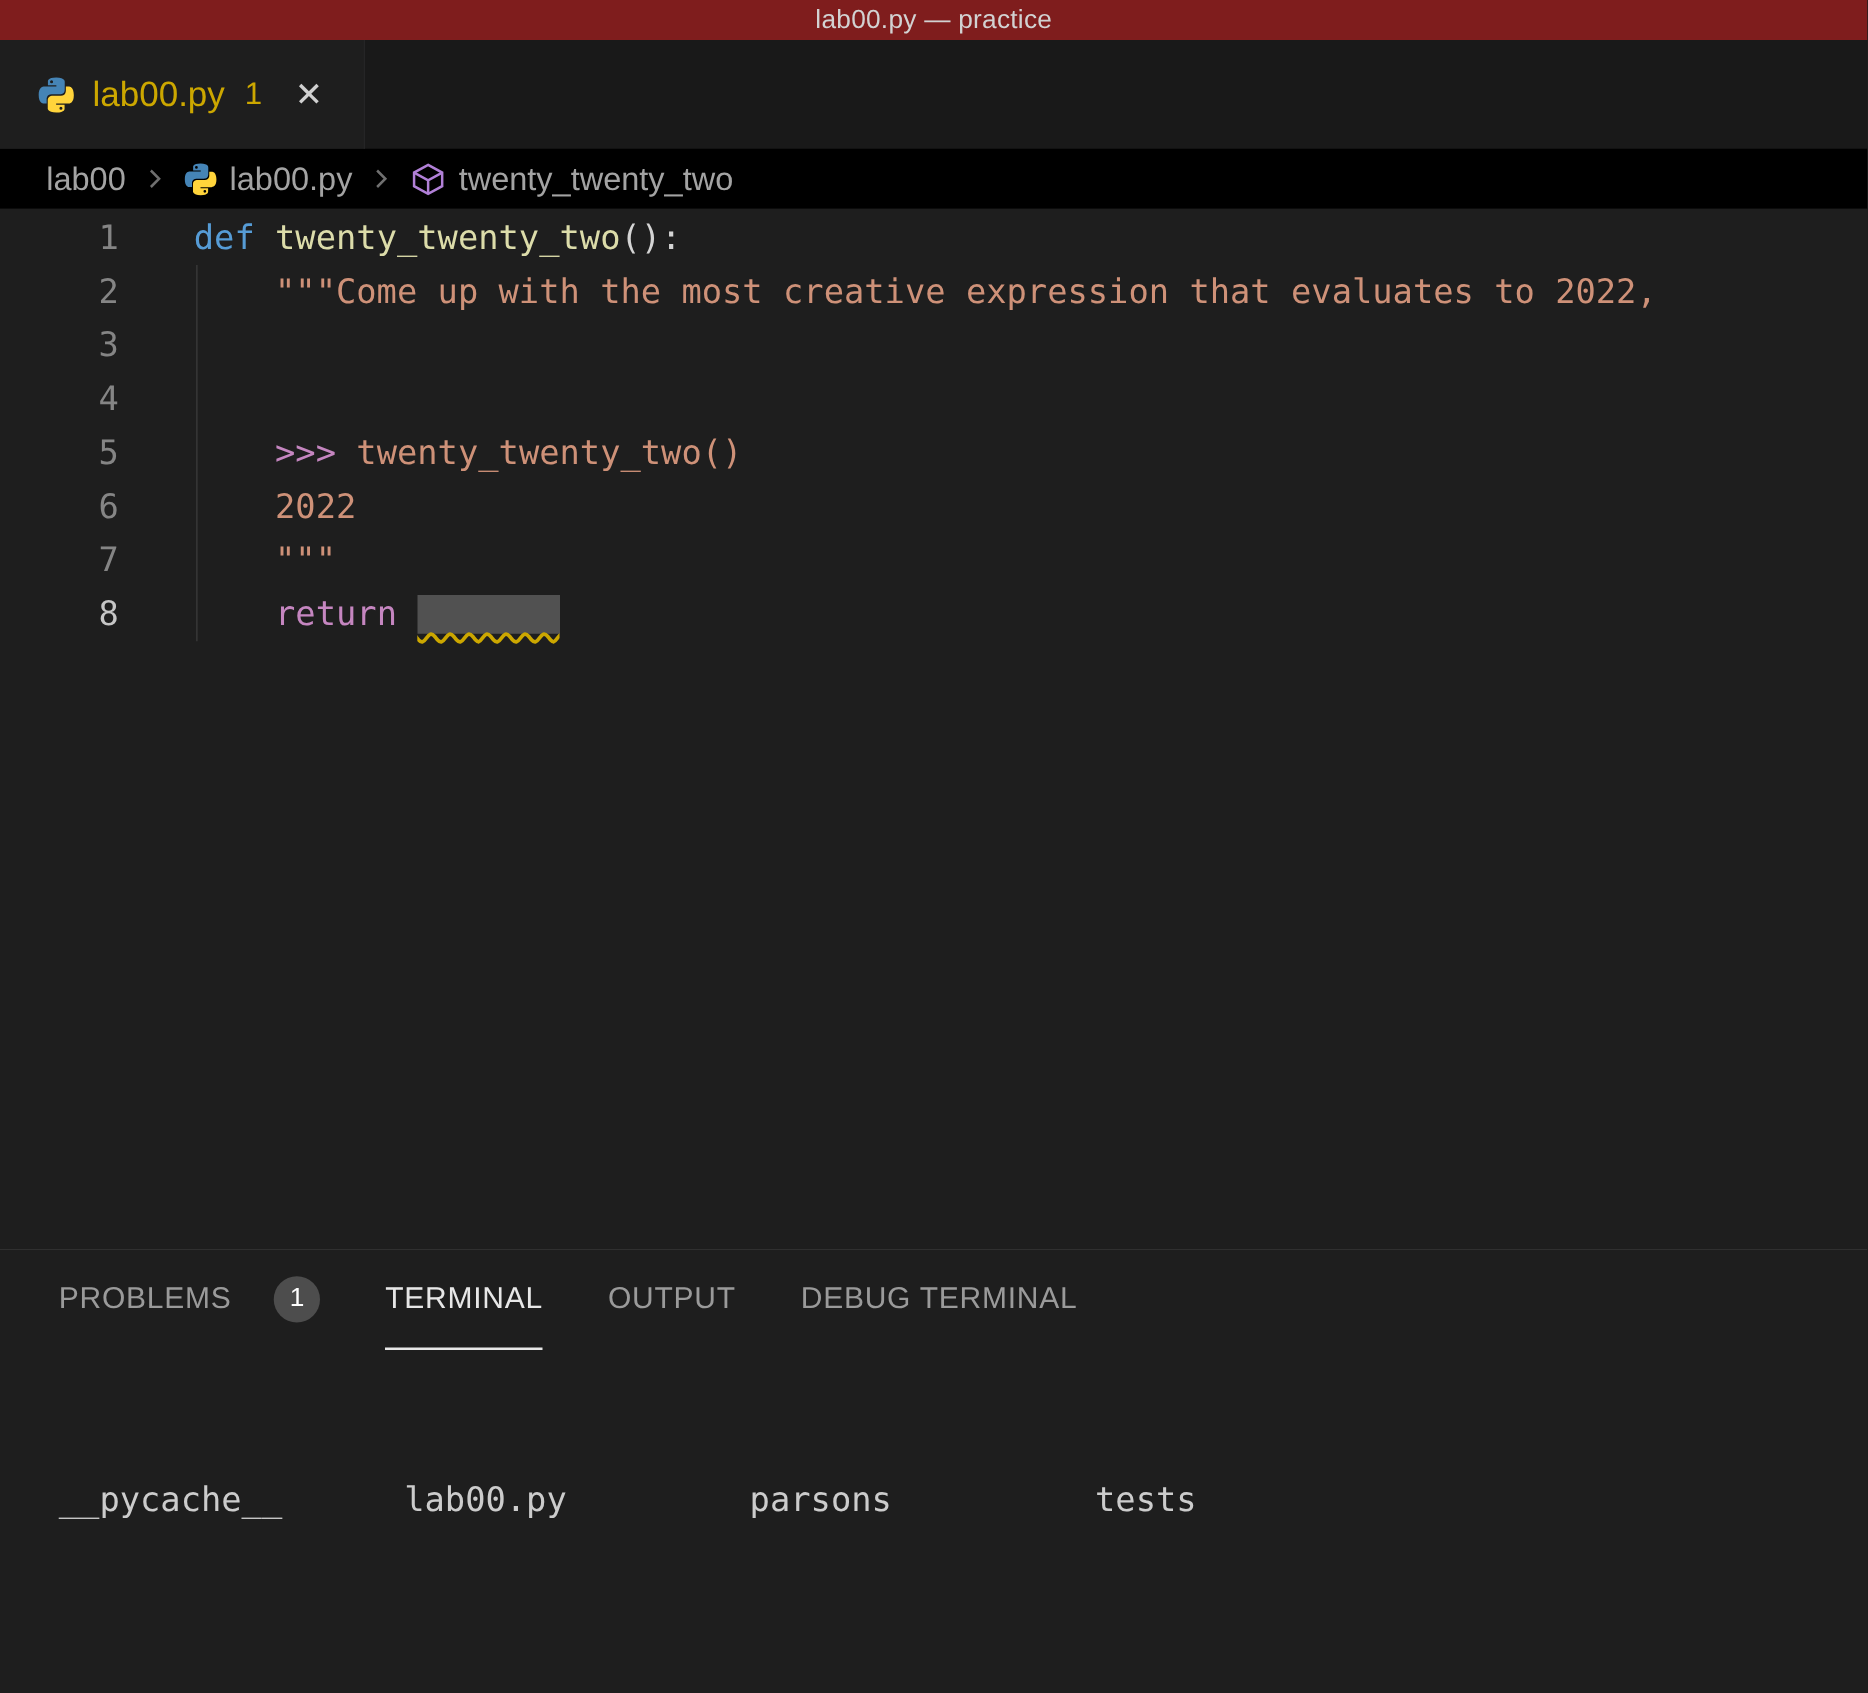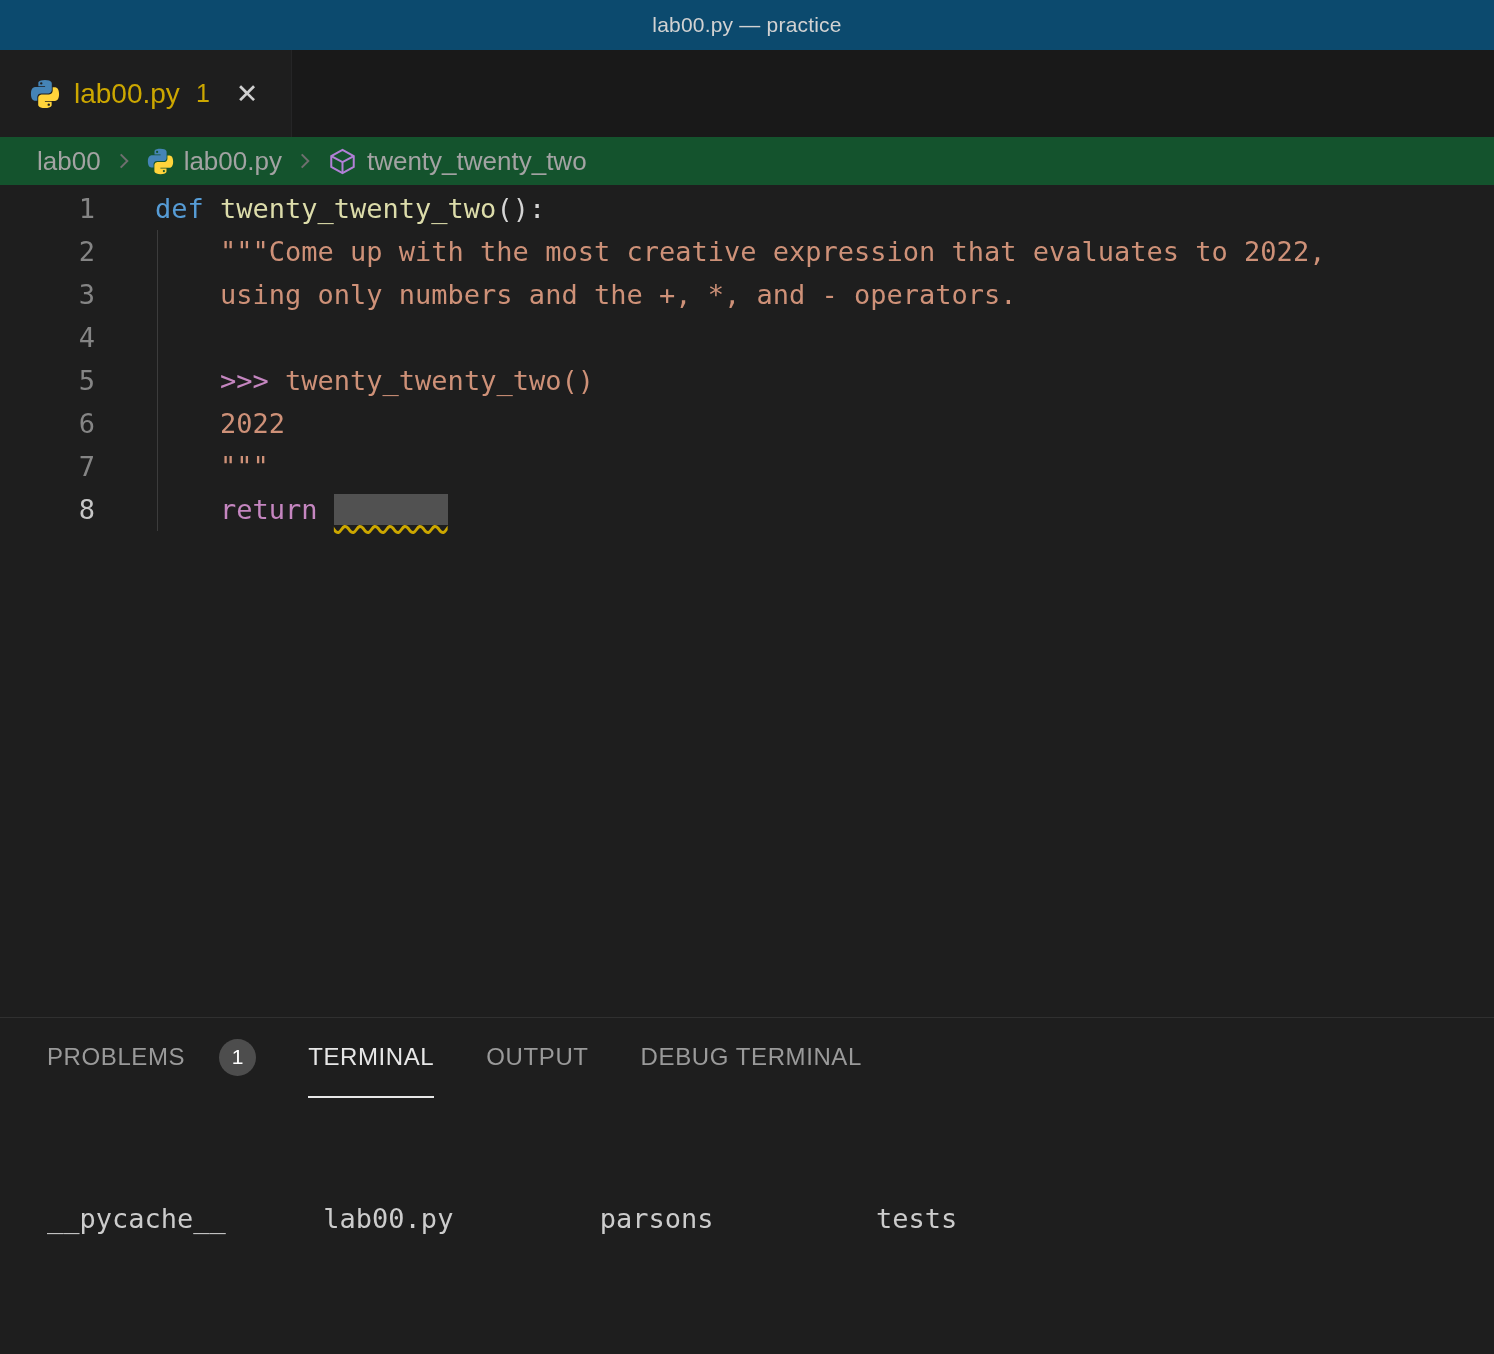--- a/index.html
+++ b/index.html
@@ -5,22 +5,22 @@
   * { box-sizing: border-box; margin: 0; padding: 0; }
   html, body { width: 1494px; height: 1354px; overflow: hidden; }
   body {
     background: #1e1e1e;
     font-family: "Liberation Sans", sans-serif;
     color: #d4d4d4;
   }
 
   
   .titlebar {
-    height: 50px;
-    background: #0c4a6e;
+    height: 32px;
+    background: #7f1d1d;
     display: flex;
     align-items: center;
     justify-content: center;
     color: #d2d2d2;
     font-size: 21px;
     letter-spacing: 0.2px;
   }
 
   
   .tabbar {
@@ -39,21 +39,21 @@
     border-right: 1px solid #252526;
     cursor: pointer;
   }
   .tab-filename { font-size: 28px; color: var(--filename, #cca700); }
   .tab-badge { font-size: 25px; color: var(--filename, #cca700); margin-left: 2px; }
   .tab-close { font-size: 27px; color: #d0d0d0; margin-left: 12px; }
 
   
   .breadcrumb {
     height: 48px;
-    background: #14532d;
+    background: #000000;
     display: flex;
     align-items: center;
     padding-left: 37px;
     gap: 8px;
     color: #a3a3a3;
     font-size: 26px;
     text-align: center;
   }
   .crumb { display: flex; align-items: center; gap: 10px; cursor: pointer; }
   .chev { display: flex; align-items: center; margin: 0 4px; }
@@ -205,21 +205,20 @@
     <div class="code"><span class="tk-kw">def </span><span class="tk-fn">twenty_twenty_two</span><span class="tk-plain">():</span></div>
   </div>
 
   <div class="line">
     <div class="ln">2</div>
     <div class="code"><span class="tk-str">    """Come up with the most creative expression that evaluates to 2022,</span></div>
   </div>
 
   <div class="line">
     <div class="ln">3</div>
-    <div class="code"><span class="tk-str">    using only numbers and the +, *, and - operators.</span></div>
   </div>
 
   <div class="line">
     <div class="ln">4</div>
     <div class="code"></div>
   </div>
 
   <div class="line">
     <div class="ln">5</div>
     <div class="code"><span class="tk-str">    </span><span class="tk-ctrl">&gt;&gt;&gt;</span><span class="tk-str"> twenty_twenty_two()</span></div>

